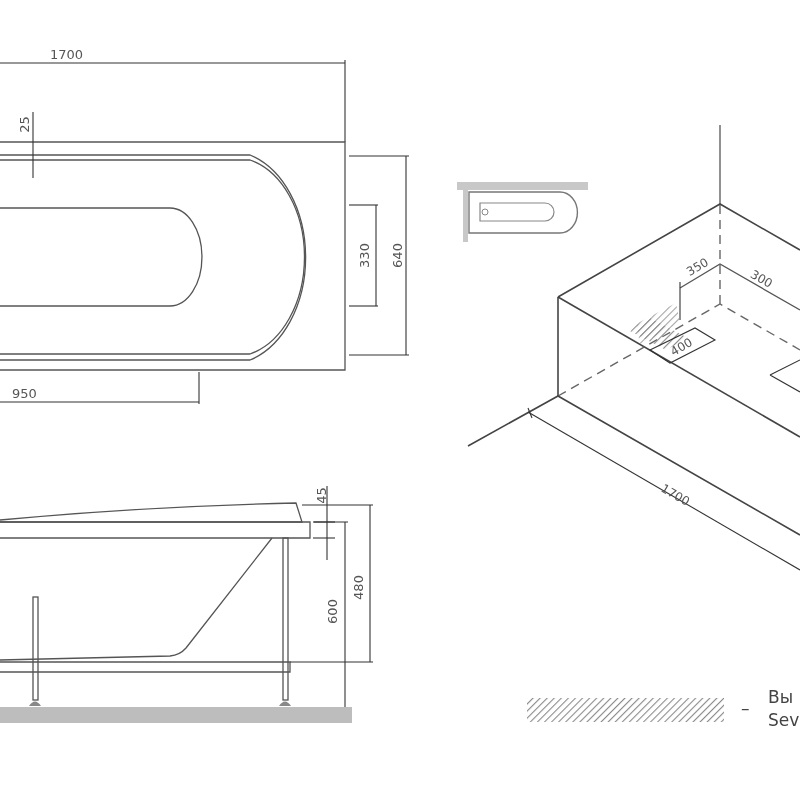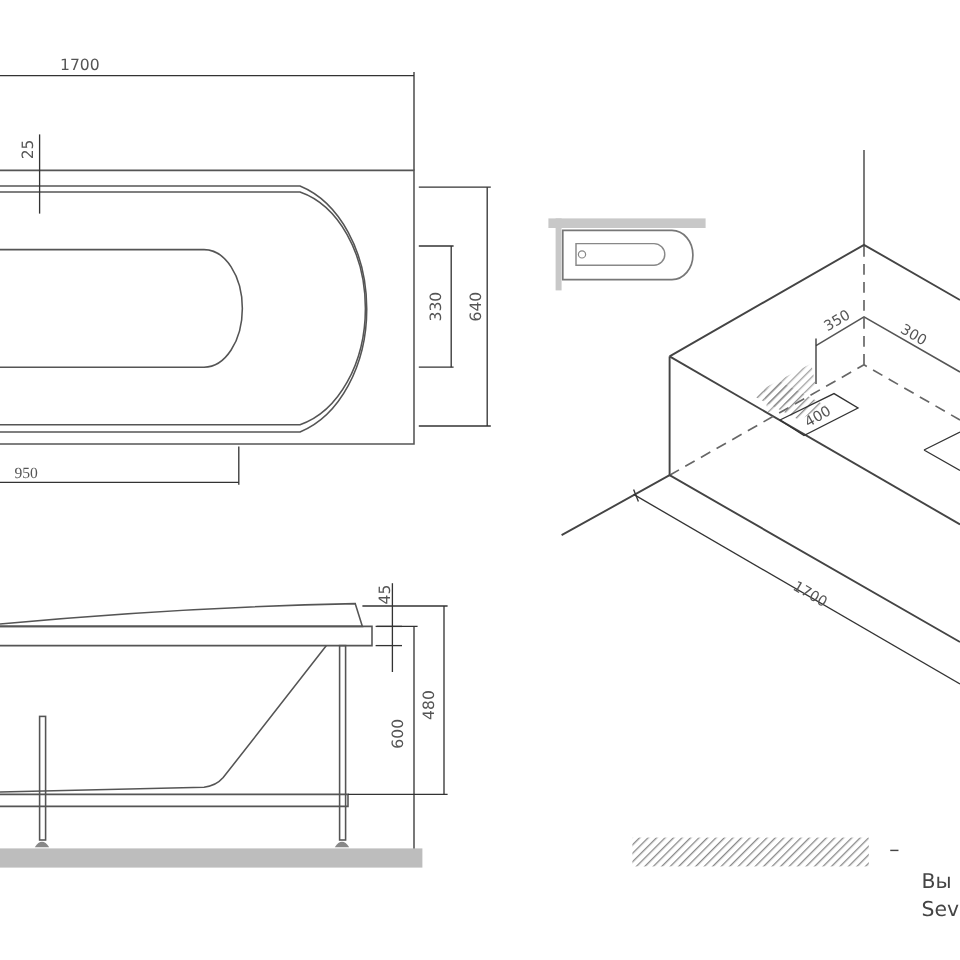--- a/index.html
+++ b/index.html
@@ -119,28 +119,28 @@
 
   <g>
     <rect x="527" y="698" width="197" height="24" fill="url(#hatch)"></rect>
   </g>
 </svg>
 
 <span class="lbl" style="left:50px;top:47px;">1700</span>
 <span class="lbl" style="left:16px;top:117px;transform:rotate(-90deg);">25</span>
 <span class="lbl" style="left:352px;top:248px;transform:rotate(-90deg);">330</span>
 <span class="lbl" style="left:385px;top:248px;transform:rotate(-90deg);">640</span>
-<span class="lbl" style="left:12px;top:386px;font-family:Liberation Serif, serif;">950</span>
+<span class="lbl" style="left:12px;top:386px;">950</span>
 
 <span class="lbl" style="left:313px;top:488px;transform:rotate(-90deg);">45</span>
 <span class="lbl" style="left:320px;top:604px;transform:rotate(-90deg);">600</span>
 <span class="lbl" style="left:346px;top:580px;transform:rotate(-90deg);">480</span>
 
 <span class="lbl" style="left:686px;top:260px;transform:rotate(-30deg);font-size:12px;">350</span>
 <span class="lbl" style="left:750px;top:272px;transform:rotate(30deg);font-size:12px;">300</span>
 <span class="lbl" style="left:670px;top:340px;transform:rotate(-30deg);font-size:12px;">400</span>
 <span class="lbl" style="left:660px;top:488px;transform:rotate(30deg);font-size:12px;">1700</span>
 
 <span class="legend-text" style="left:741px;top:697px;">–</span>
-<div class="legend-text" style="left:768px;top:724px;">
+<div class="legend-text" style="left:768px;top:686px;">
   <div>Вы</div>
   <div>Sev</div>
 </div>
 
 </body></html>

